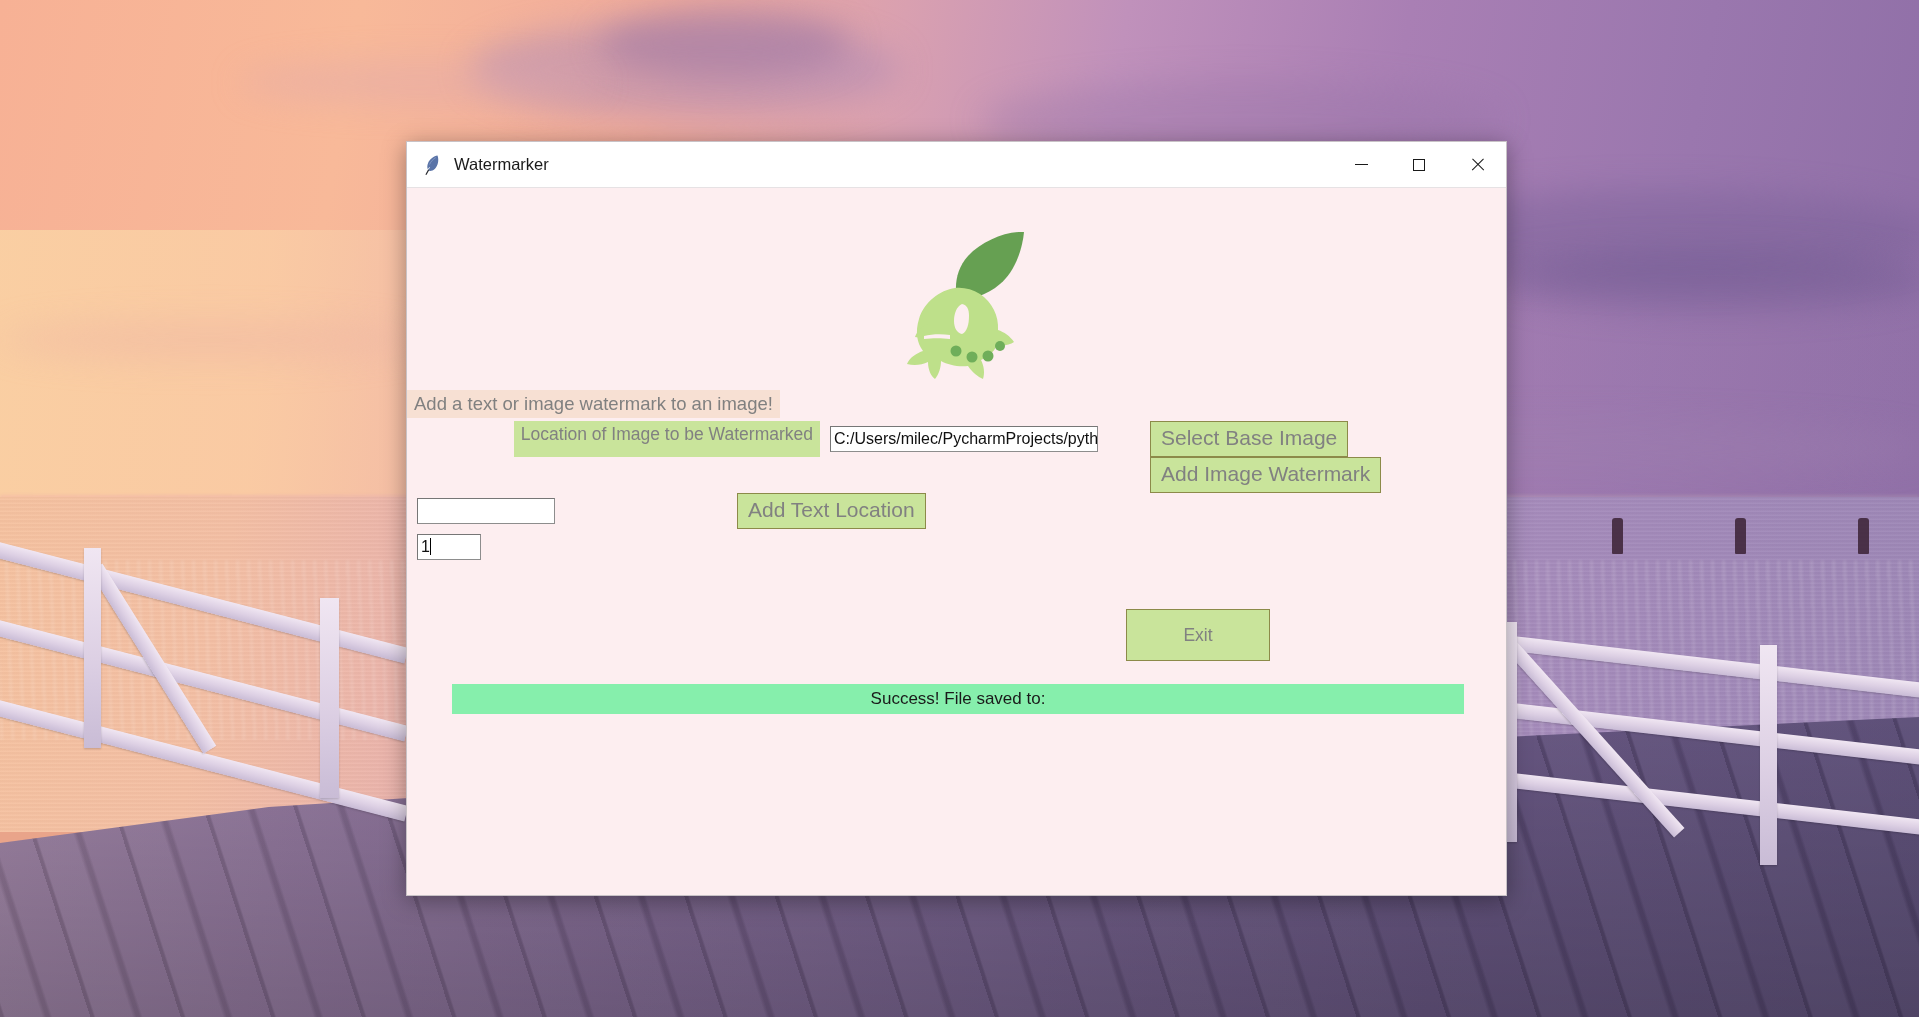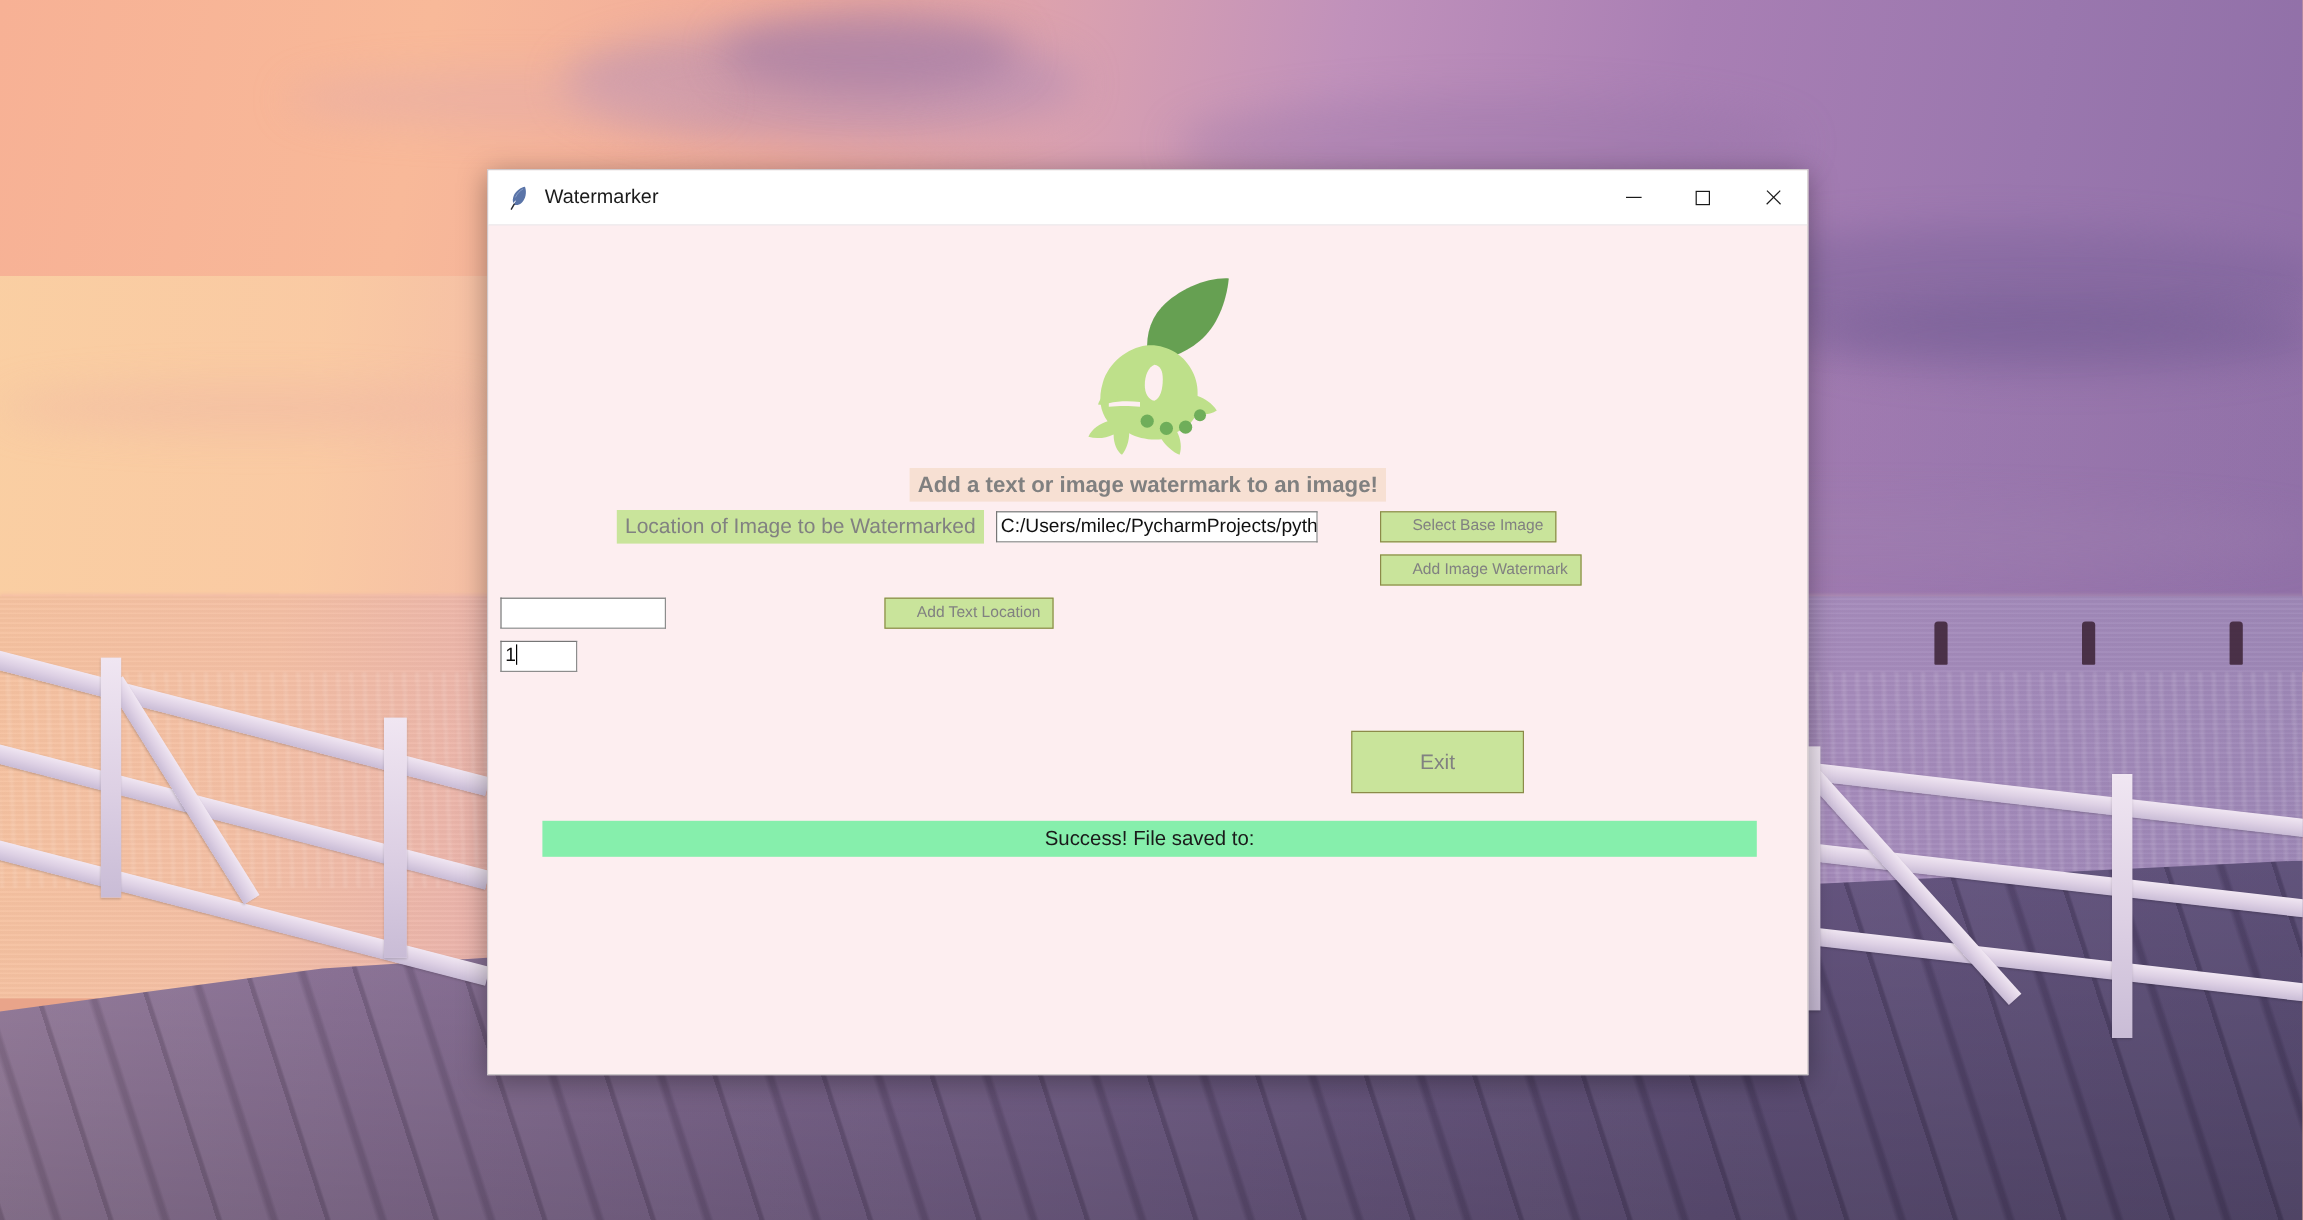--- a/index.html
+++ b/index.html
@@ -199,38 +199,38 @@
     position: absolute;
     left: 0; right: 0; top: 30px;
     display: flex; justify-content: center;
   }
   #logo { width: 190px; height: 165px; }
 
   
   #subtitle {
     position: absolute;
     left: 0; right: 0; top: 202px;
-    display: flex; justify-content: center; font-weight: bold;
+    display: flex; justify-content: flex-start;
   }
   #subtitle span {
     background: #f7e0d3;
     color: #808080;
     font-size: 18.5px;
     padding: 3px 7px 4px 7px;
     line-height: 1.15;
     white-space: nowrap;
   }
 
   
   #form {
     position: absolute;
     left: 0; top: 233px; width: 1101px;
   }
   .row {
-    display: flex; align-items: center;
+    display: flex; 
     height: 36px;
     margin-bottom: 0px;
   }
   .lbl-col {
     width: 413px;
     display: flex; justify-content: flex-end;
     padding-right: 0px;
   }
   .glabel {
     background: #c9e49b;
@@ -271,23 +271,23 @@
     margin-left: 0px;
   }
   .btn-col {
     padding-left: 34px;
     display: flex; align-items: center;
   }
   .gbtn {
     background: #c9e49b;
     color: #818181;
     border: 1px solid #8c8a49;
-    font-size: 13px;
+    font-size: 21px;
     font-family: "Liberation Sans", sans-serif;
-    padding: 4px 10px 5px 26px;
+    padding: 4px 10px 5px 10px;
     line-height: 1.15;
     white-space: nowrap;
     cursor: default;
   }
   .gbtn.exitbtn {
     width: 144px;
     height: 52px;
     font-size: 17.5px;
     display: flex; align-items: center; justify-content: center;
     padding: 0;

